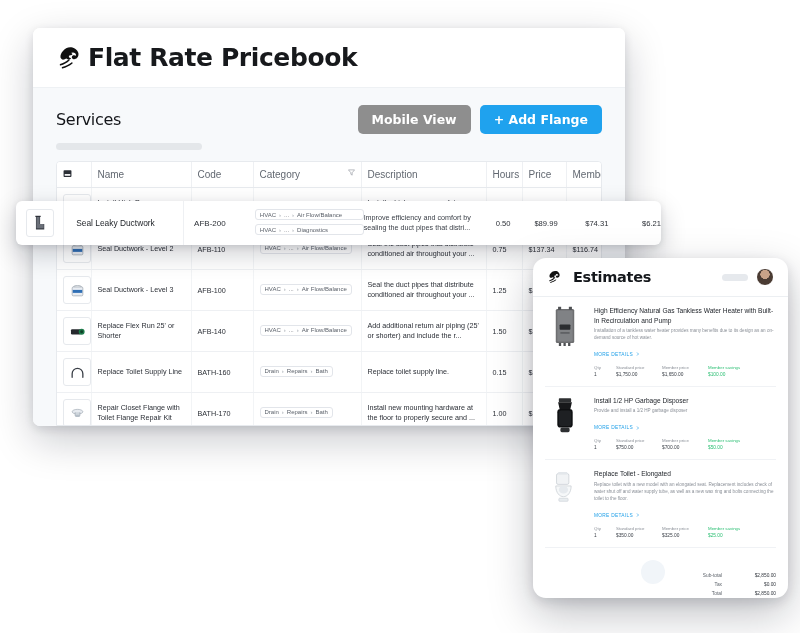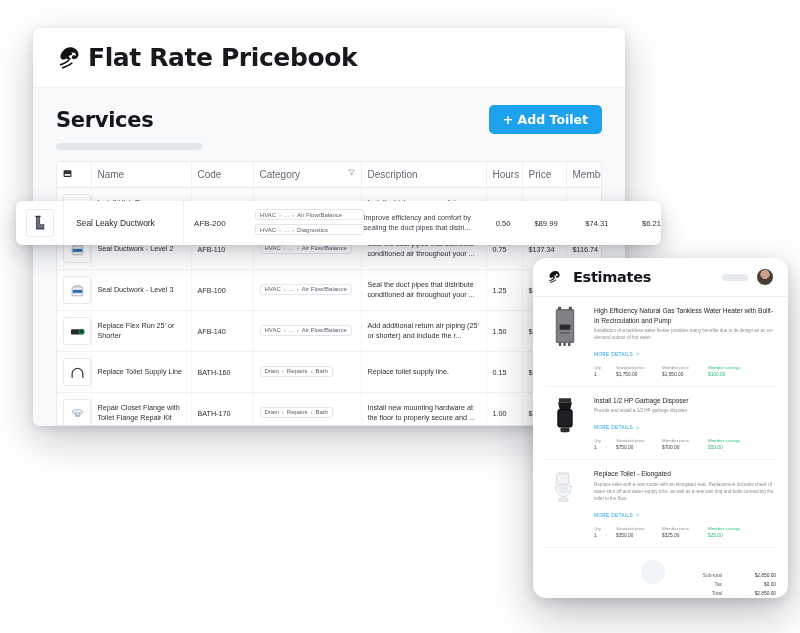--- a/index.html
+++ b/index.html
@@ -42,21 +42,21 @@
     background: #f7f9fb;
     height: 339px;
     padding: 0 23px;
     box-sizing: border-box;
   }
   .page-head {
     display: flex; align-items: center; justify-content: space-between;
     padding-top: 17px;
   }
   .page-title {
-    font-size: 21px; font-weight: bold; color: #14161a; letter-spacing: -0.3px;
+    font-size: 16px; font-weight: normal; color: #14161a; letter-spacing: -0.3px;
     font-family: "DejaVu Sans", sans-serif;
   }
   .head-buttons { display: flex; gap: 9px; align-items: center; }
   .btn {
     font-size: 12.5px; font-weight: bold;
     border: none; border-radius: 5px;
     padding: 7px 14px; color: #fff; cursor: pointer;
     font-family: "DejaVu Sans", sans-serif;
     white-space: nowrap;
   }
@@ -224,21 +224,22 @@
         </g>
       </svg>
       <div class="app-title">Flat Rate Pricebook</div>
     </div>
 
     <div class="body-area">
 
       <div class="page-head">
         <div class="page-title">Services</div>
         <div class="head-buttons">
-          <button class="btn btn-add">+ Add Toilet</button>
+          <button class="btn btn-mobile">Mobile View</button>
+          <button class="btn btn-add">+ Add Flange</button>
         </div>
       </div>
 
       <div class="skeleton-bar"></div>
 
       <div class="table-wrap">
         <table class="grid">
           <colgroup>
             <col class="c-thumb">
               <col class="c-name">

